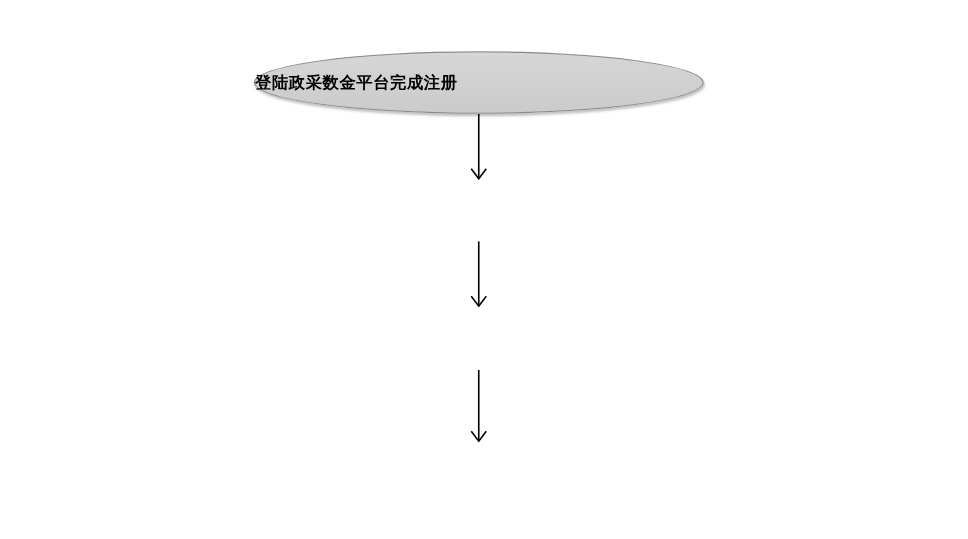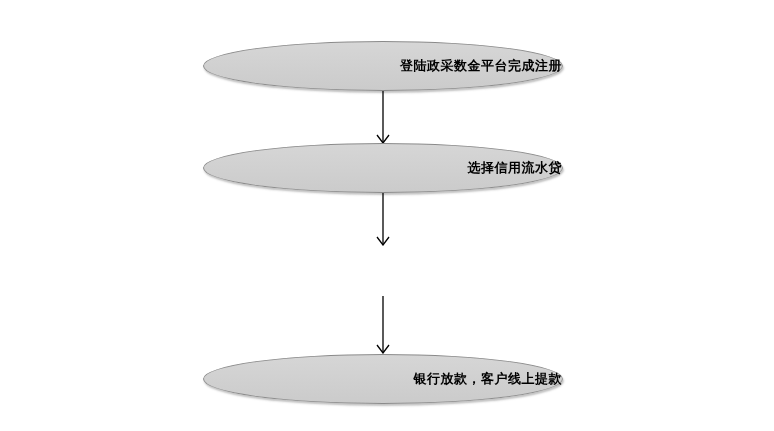--- a/index.html
+++ b/index.html
@@ -19,21 +19,21 @@
     position: absolute;
     left: 203px;
     width: 360px;
     height: 50px;
     border-radius: 50%;
     background: linear-gradient(180deg, var(--node_fill_top, #d6d6d6) 0%, var(--node_fill_bottom, #cbcbcb) 100%);
     border: 1px solid var(--node_border, #8a8a8a);
     box-shadow: 1px 2px 2px rgba(120,120,120,0.45);
     display: flex;
     align-items: center;
-    justify-content: flex-end;
+    justify-content: flex-start;
     box-sizing: border-box;
   }
   .node-label {
     color: var(--text_color, #000000);
     font-size: 13px;
     font-weight: bold;
     letter-spacing: 0.5px;
     white-space: nowrap;
   }
   .arrow {
@@ -50,32 +50,26 @@
 
   <div class="node" style="top:41px;">
     <span class="node-label">登陆政采数金平台完成注册</span>
   </div>
 
   <svg class="arrow" style="top:91px; height:53px;" viewBox="0 0 16 53">
     <line x1="8" y1="0" x2="8" y2="51" stroke="#000000" stroke-width="1.3"></line>
     <polyline points="2,44 8,52 14,44" fill="none" stroke="#000000" stroke-width="1.3"></polyline>
   </svg>
 
-  <div class="node" style="top:143px;">
-    <span class="node-label">选择信用流水贷</span>
-  </div>
 
   <svg class="arrow" style="top:193px; height:53px;" viewBox="0 0 16 53">
     <line x1="8" y1="0" x2="8" y2="51" stroke="#000000" stroke-width="1.3"></line>
     <polyline points="2,44 8,52 14,44" fill="none" stroke="#000000" stroke-width="1.3"></polyline>
   </svg>
 
 
   <svg class="arrow" style="top:296px; height:58px;" viewBox="0 0 16 58">
     <line x1="8" y1="0" x2="8" y2="56" stroke="#000000" stroke-width="1.3"></line>
     <polyline points="2,49 8,57 14,49" fill="none" stroke="#000000" stroke-width="1.3"></polyline>
   </svg>
 
-  <div class="node" style="top:354px;">
-    <span class="node-label">银行放款，客户线上提款</span>
-  </div>
 
 </div>
 
 </body></html>

